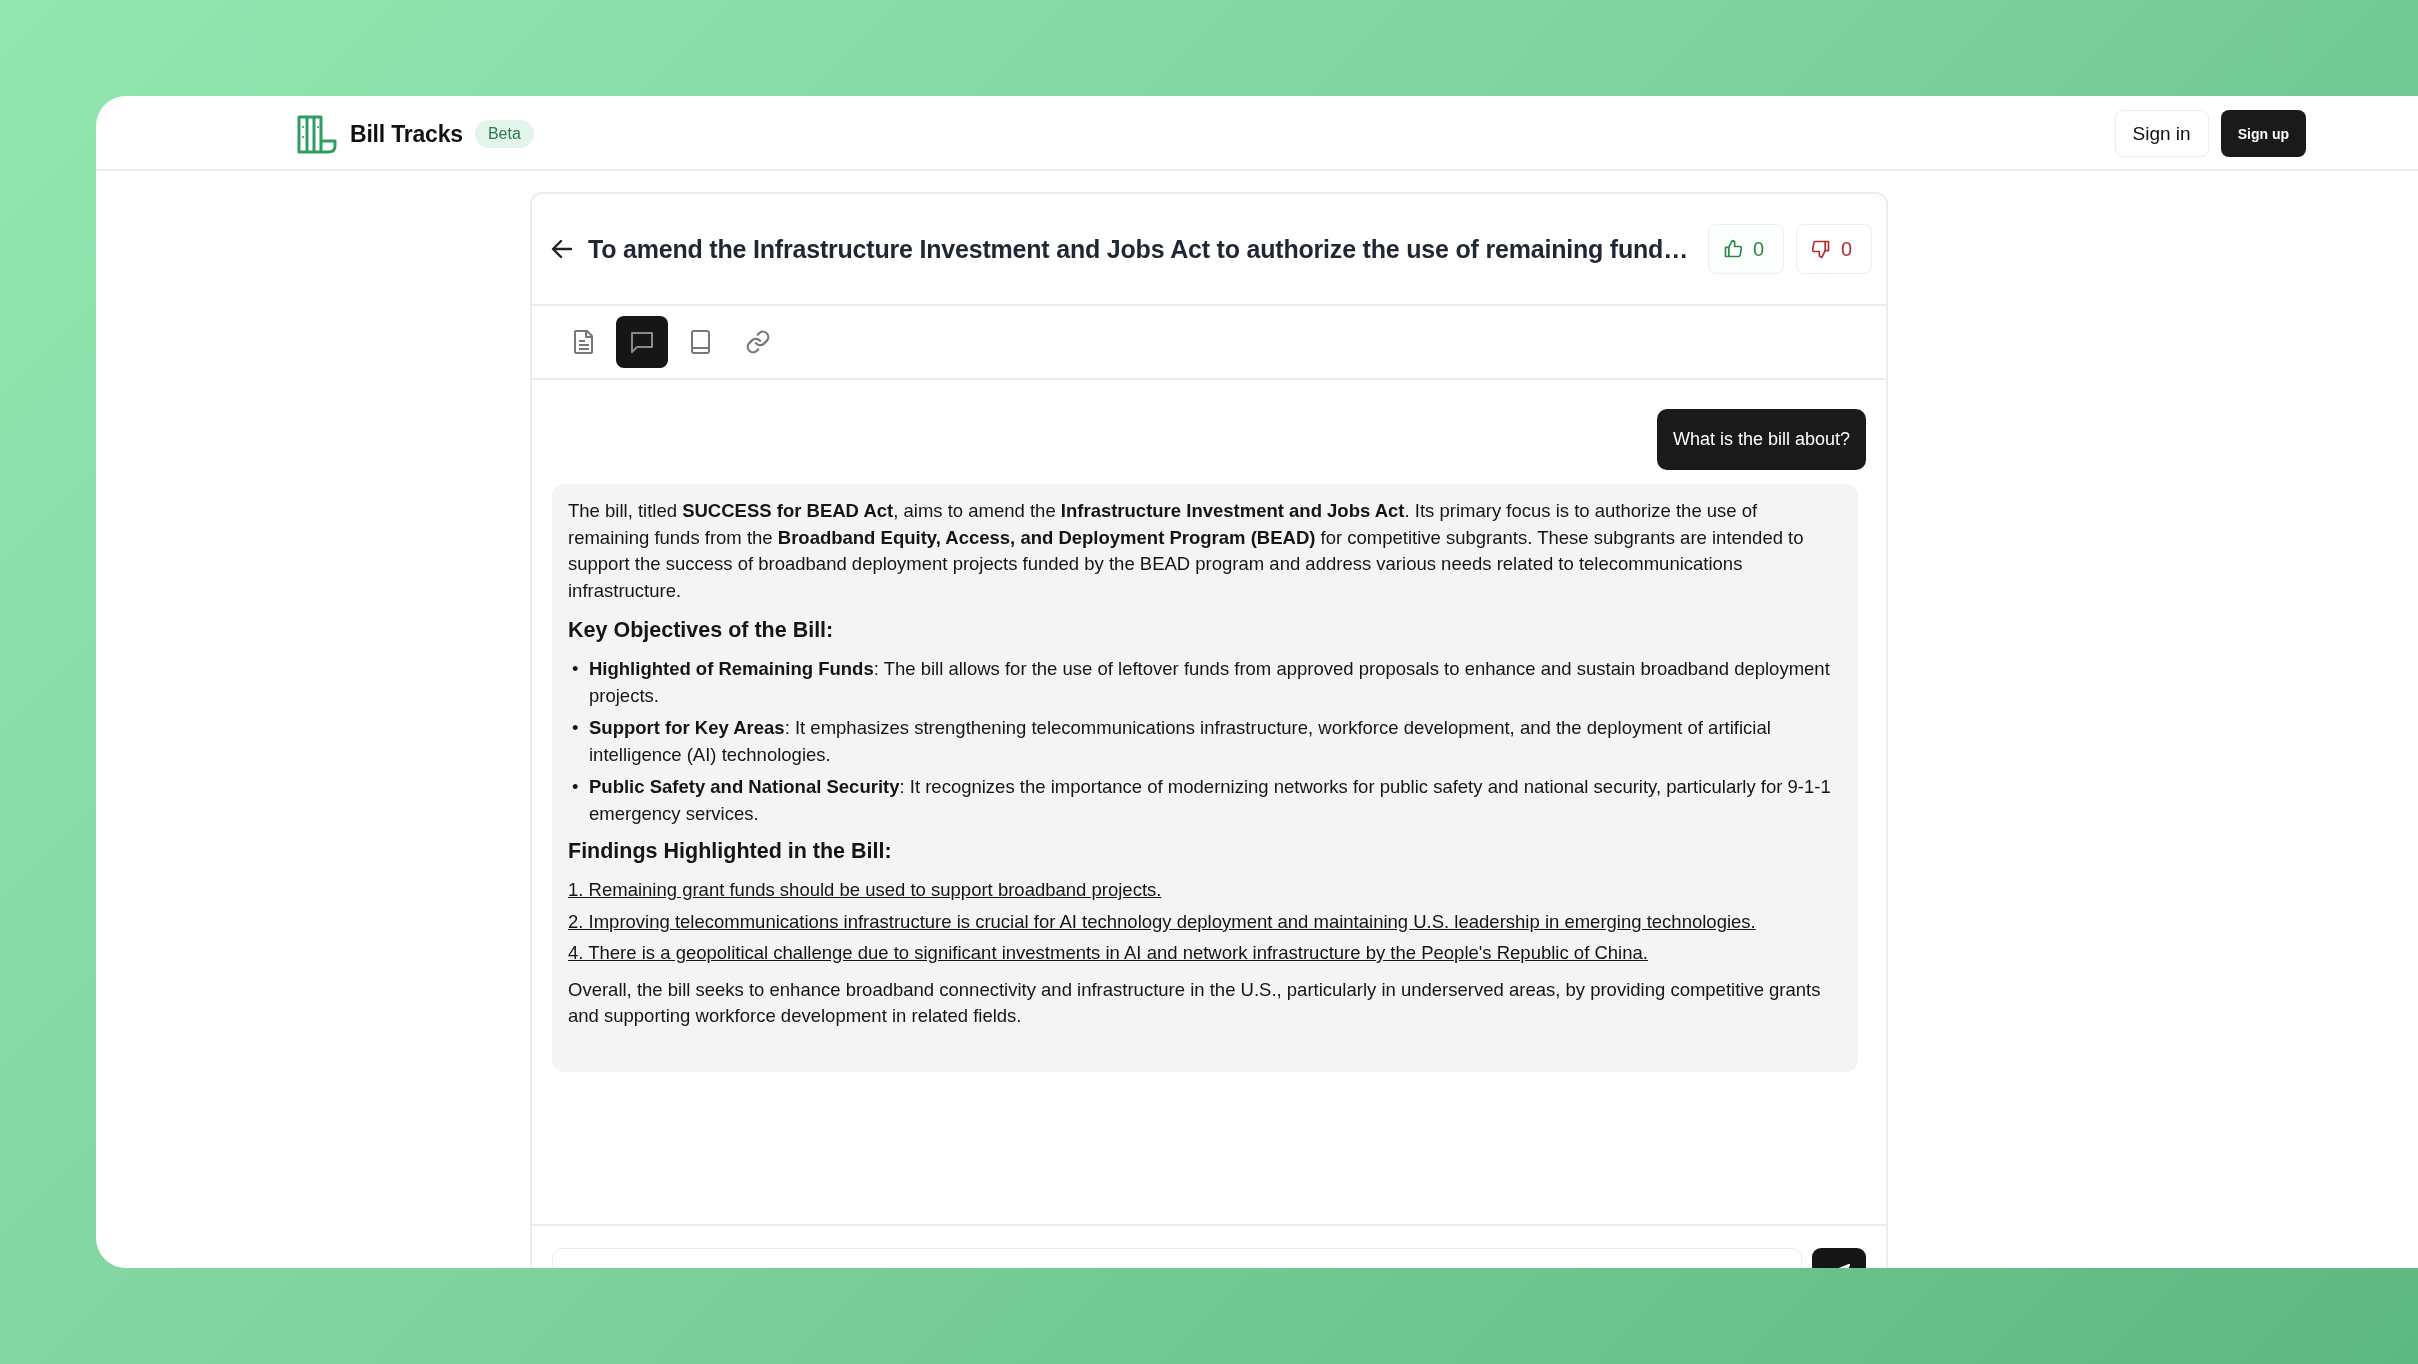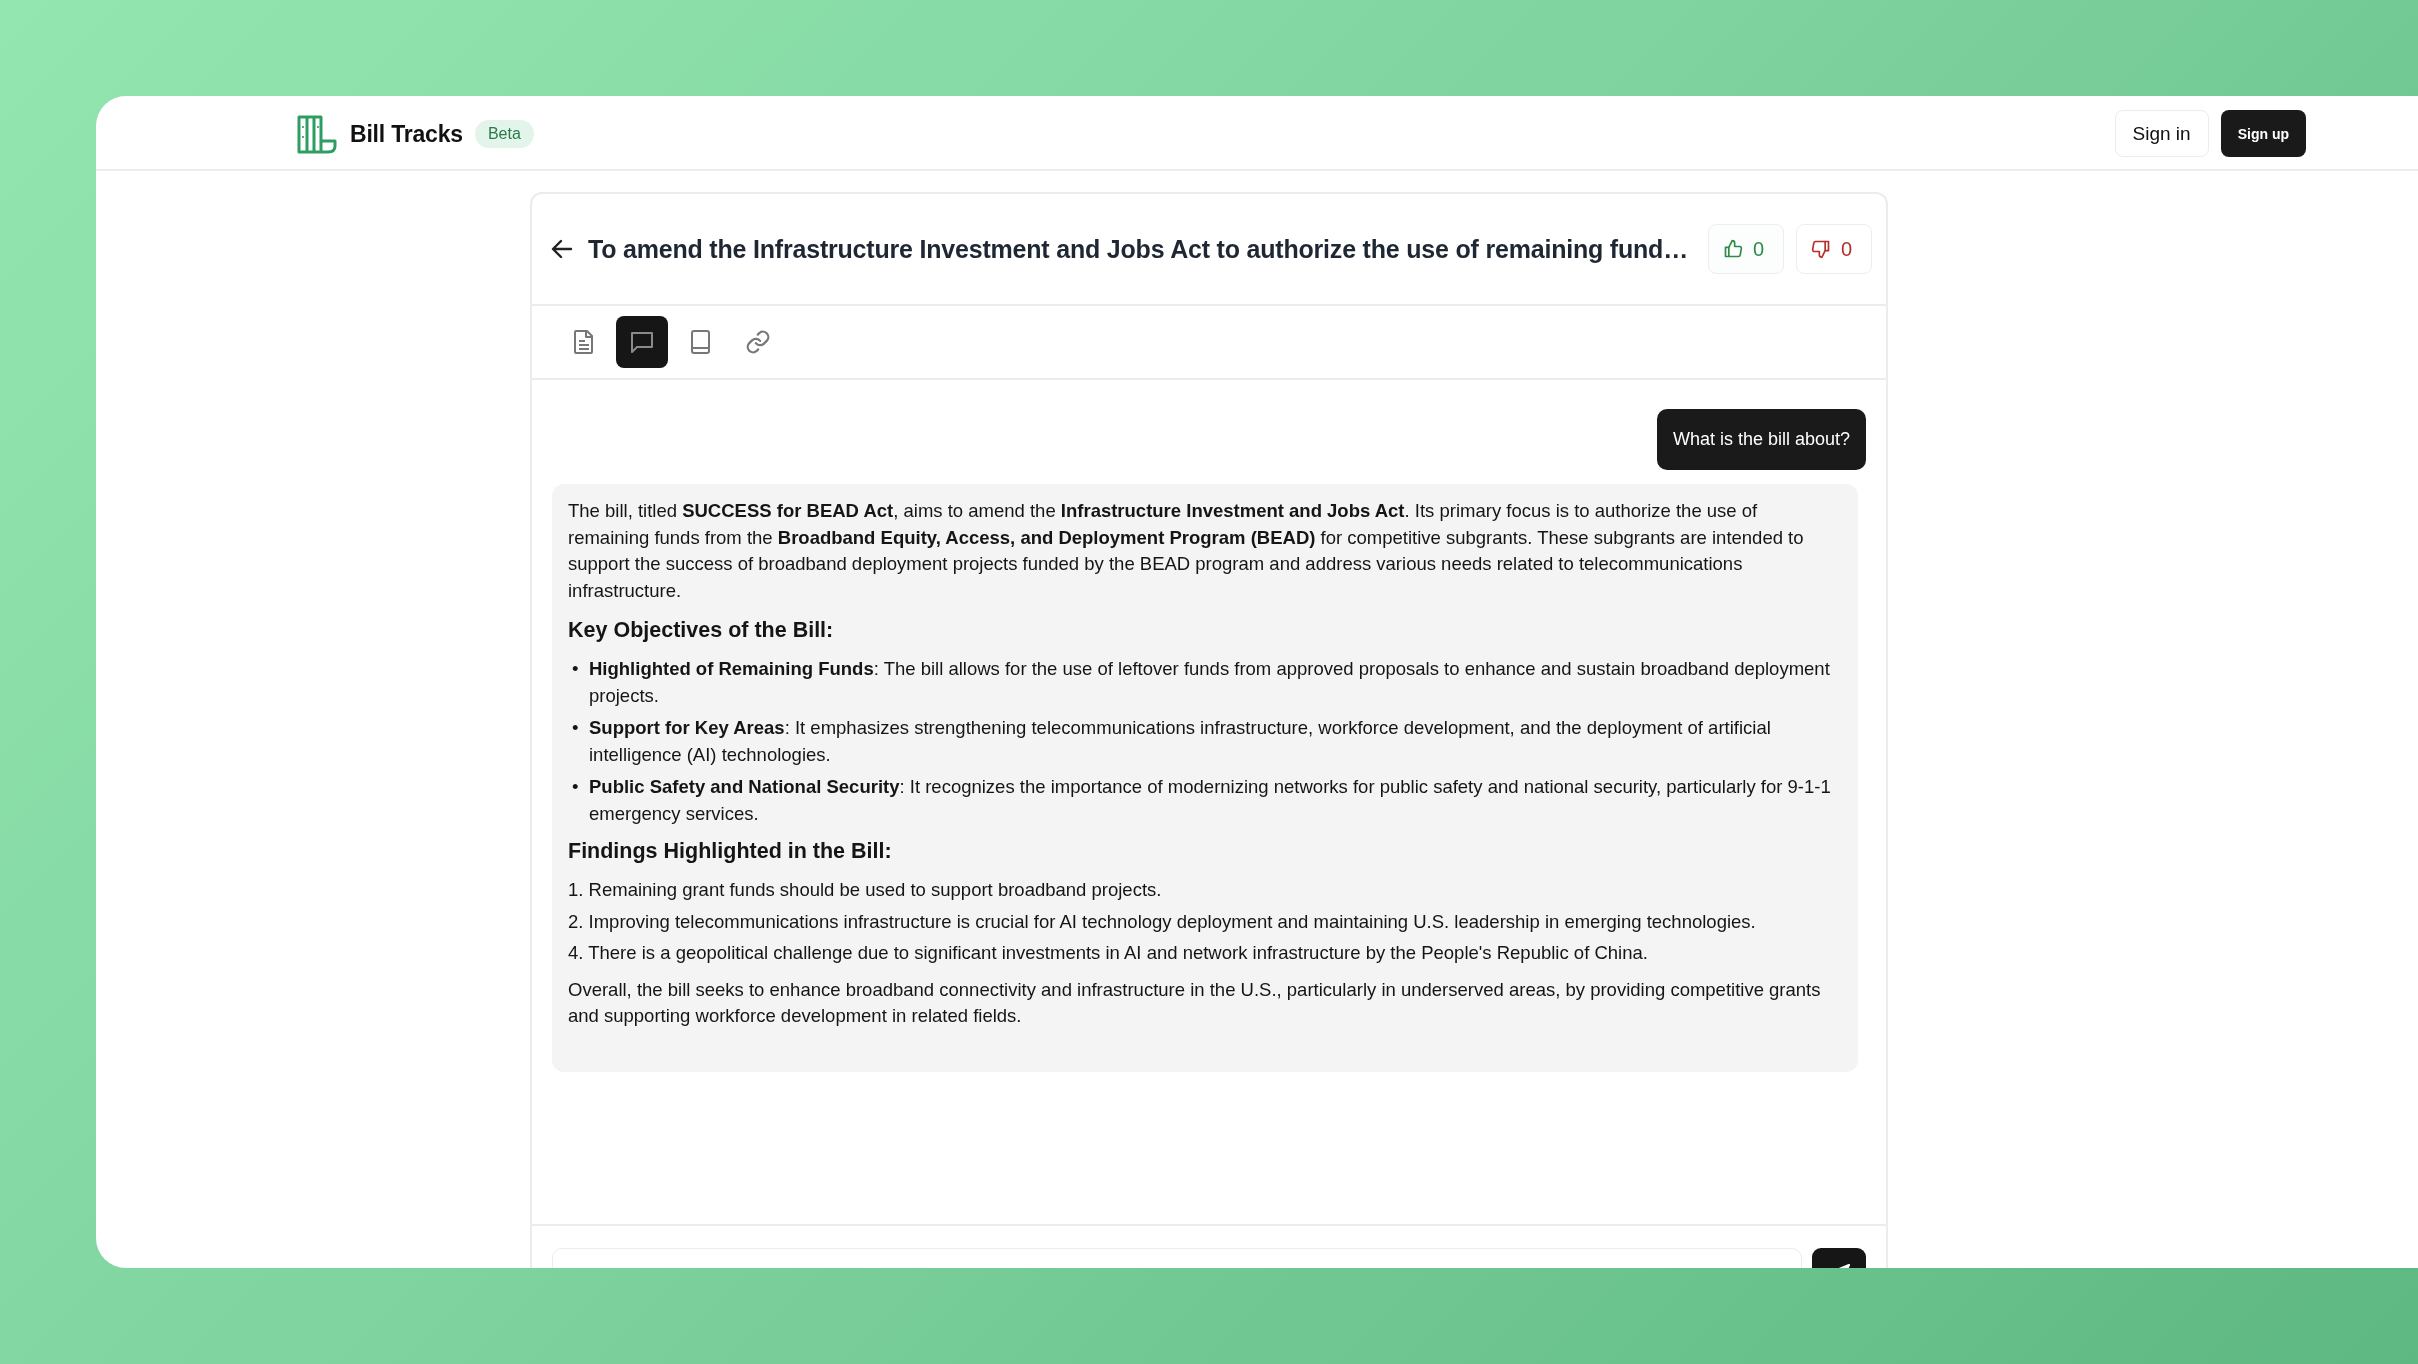--- a/index.html
+++ b/index.html
@@ -87,21 +87,21 @@
     position: absolute; left: 20px; right: 28px; top: 104px;
     background: #f4f4f4; border-radius: 12px;
     padding: 14px 16px 26px 16px; font-size: 18.5px; line-height: 26.5px; color: #151515;
   }
   .bot-msg p { margin-bottom: 12px; }
   .bot-msg h3 { font-size: 21.5px; font-weight: 700; margin: 0 0 12px 0; line-height: 28px; }
   .bot-msg ul { list-style: none; margin-bottom: 10px; }
   .bot-msg ul li { position: relative; padding-left: 21px; margin-bottom: 6px; }
   .bot-msg ul li::before { content: "•"; position: absolute; left: 4px; top: 0; }
   .bot-msg ol { list-style: none; margin-bottom: 10px; }
-  .bot-msg ol li { margin-bottom: 5px; }
+  .bot-msg ol li { margin-bottom: 5px; text-decoration: underline; }
   .bot-msg b { font-weight: 700; }
   .composer {
     position: absolute; left: 0; right: 0; top: 1030px; height: 100px;
     border-top: 2px solid #ececec;
   }
   .input-box {
     position: absolute; left: 20px; top: 22px; width: 1250px; height: 60px;
     border: 1.5px solid #ececec; border-radius: 10px; background: #fff;
   }
   .input-cursor { position: absolute; left: 18px; top: 18px; font-size: 20px; color: #666; }

